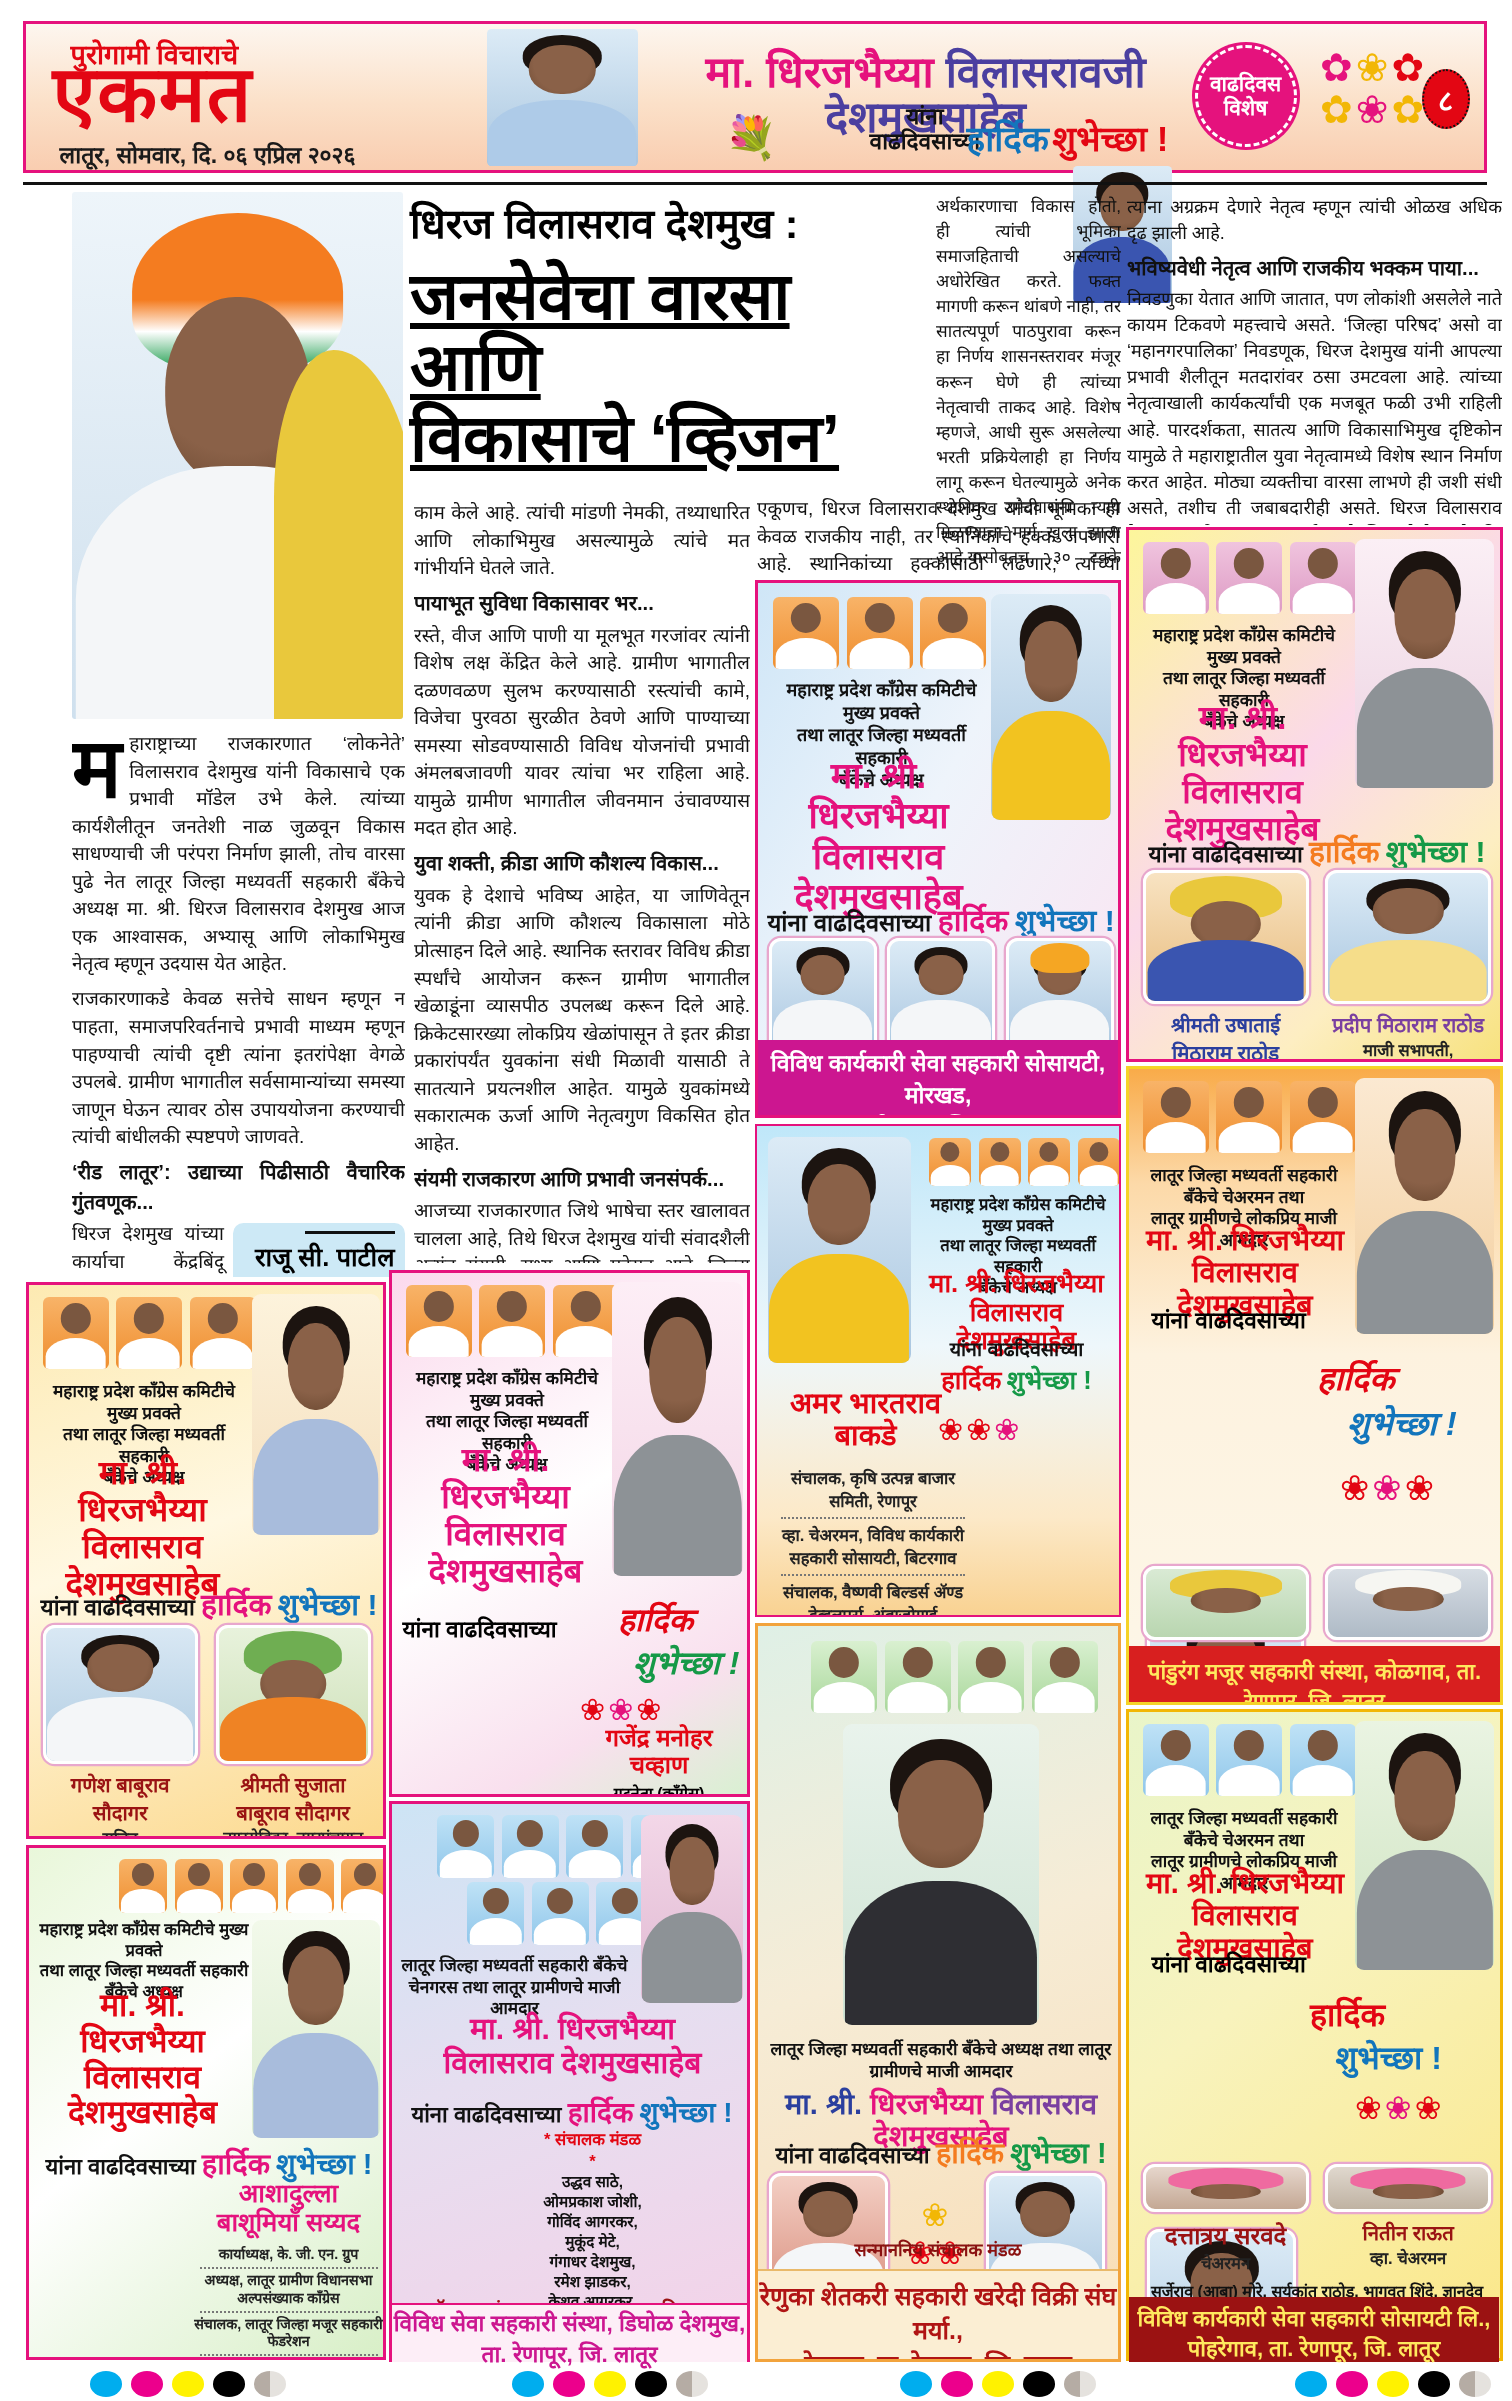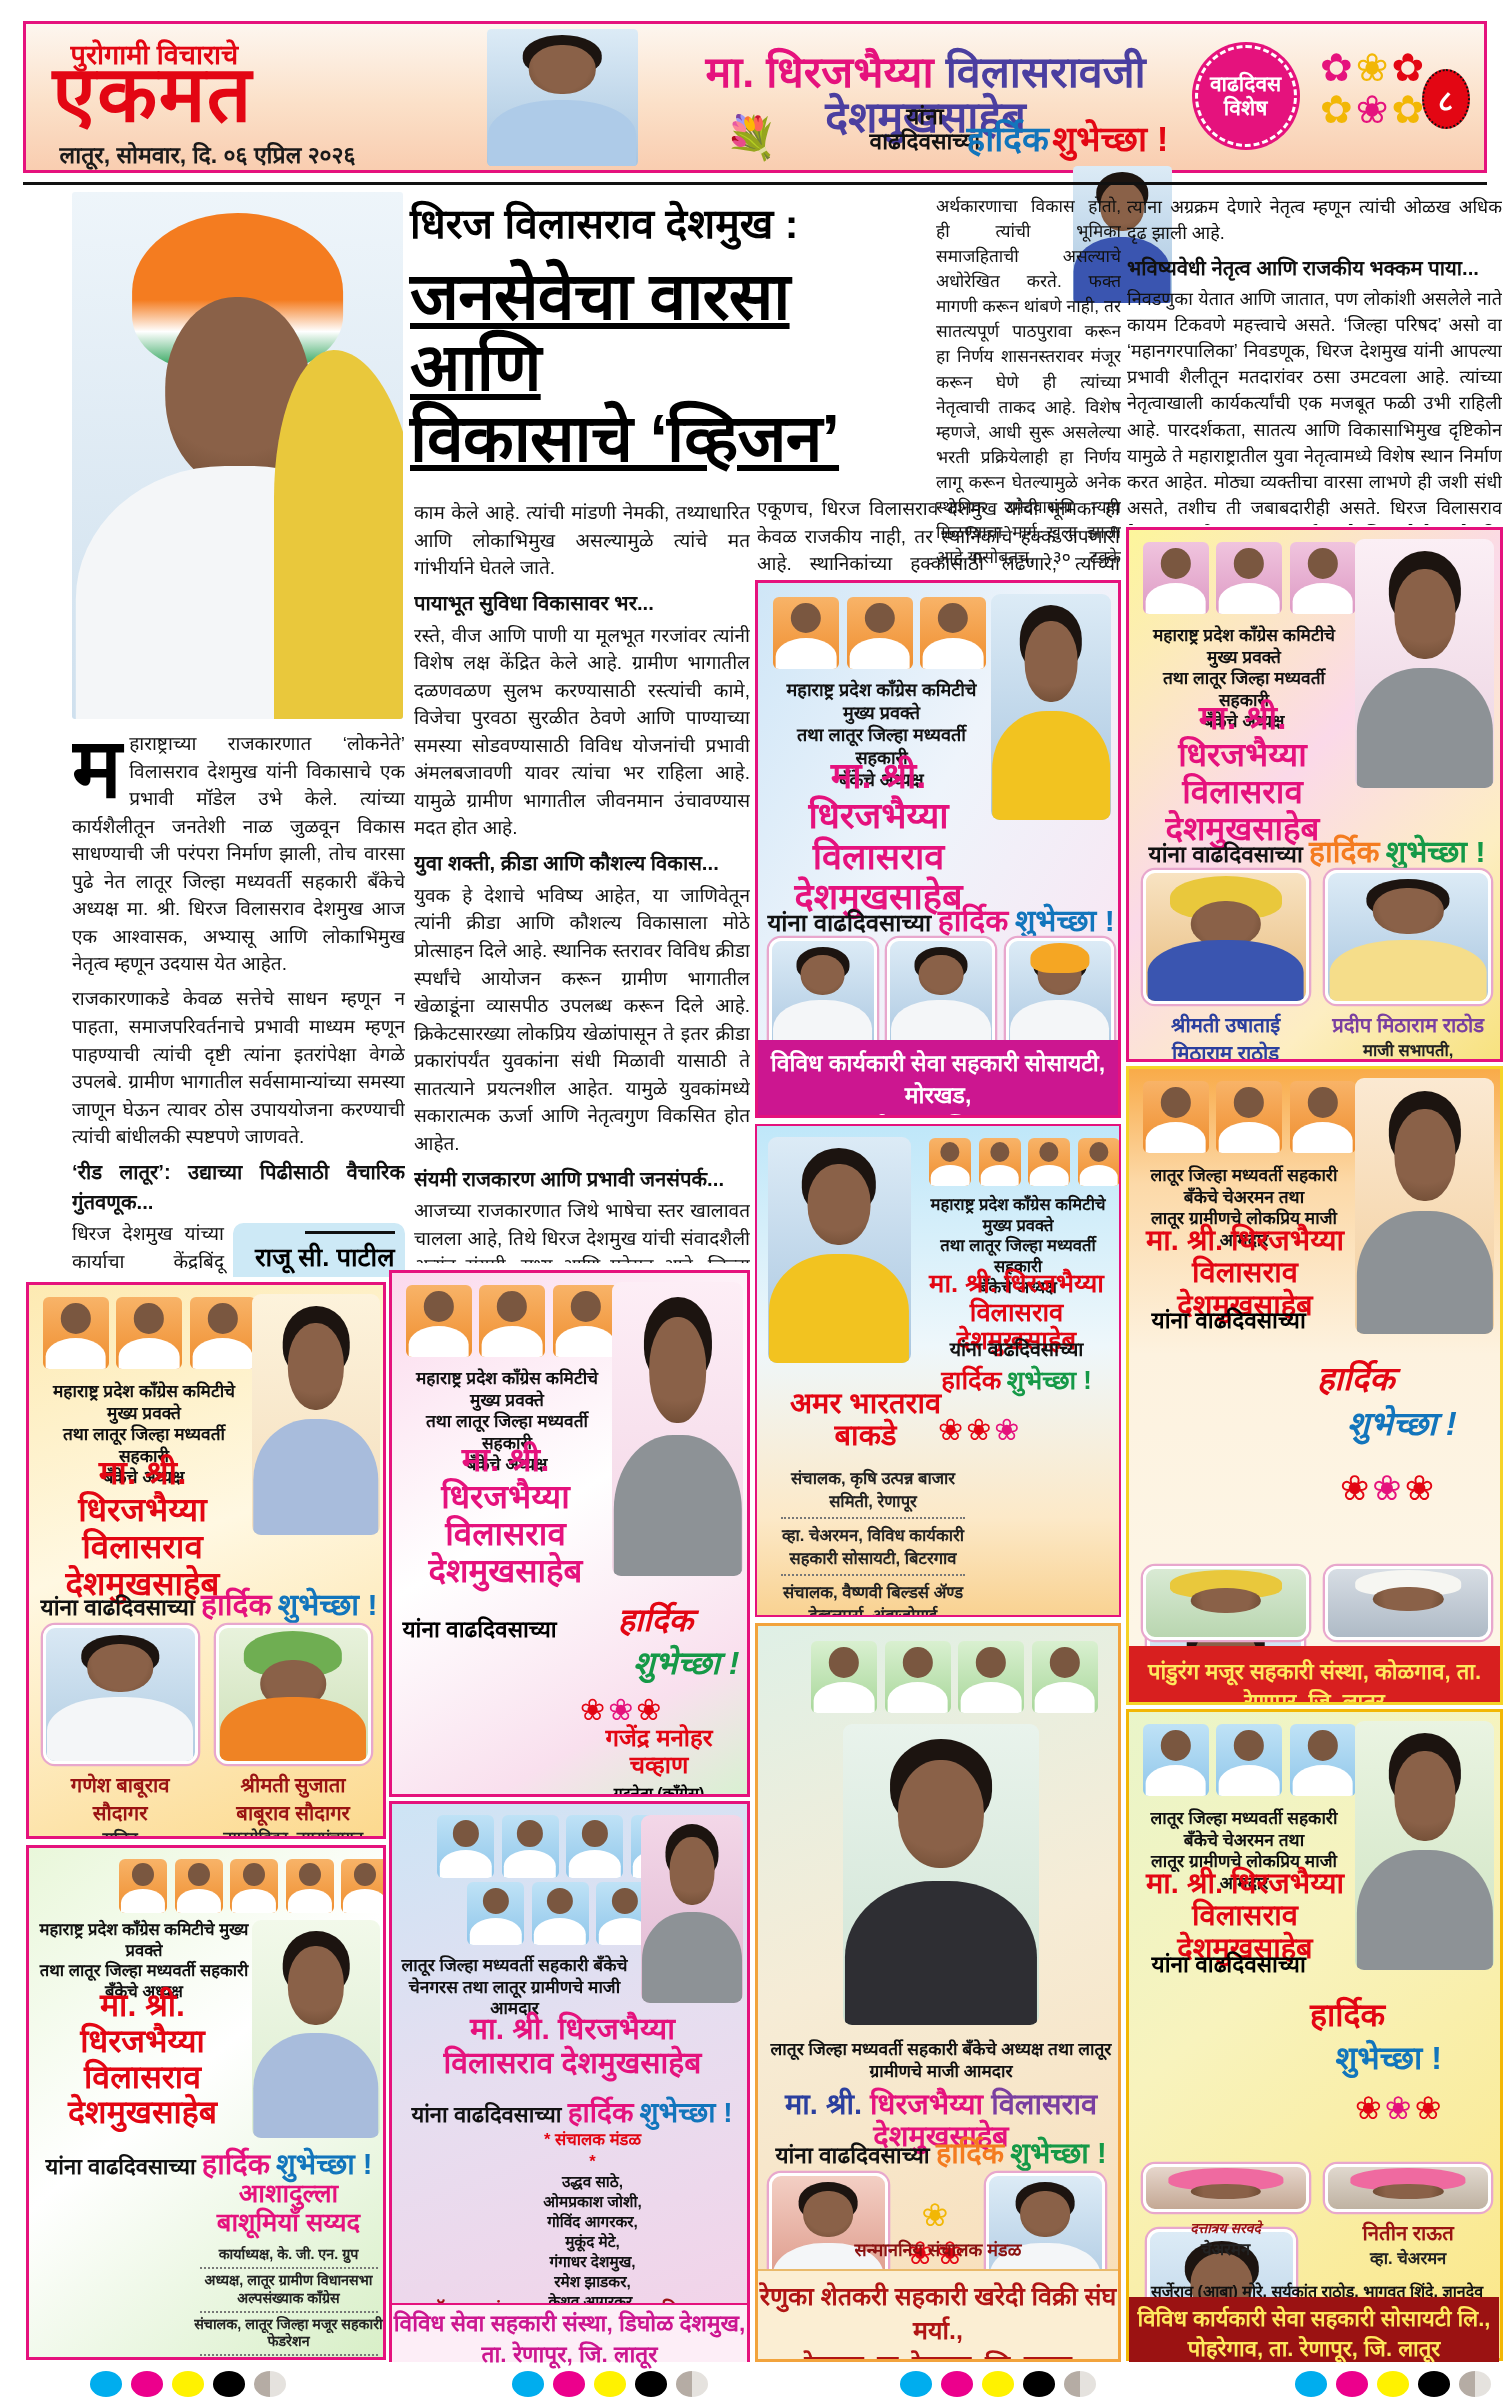--- a/index.html
+++ b/index.html
@@ -476,21 +476,21 @@
       <span class="c-red">हार्दिक</span><br>
       <span class="c-blue" style="margin-left:25.6px;">शुभेच्छा !</span>
     </div>
     <div class="abs flowers" style="left:226px;top:377px;font-size:32px;"><span class="f1">❀</span><span class="f2">❀</span><span class="f1">❀</span></div>
     <div class="abs" style="left:13.6px;top:452px;width:349px;display:flex;gap:16.6px;">
       <div class="member" style="width:166px;">
         <div class="ph mp" style="height:42px;background:linear-gradient(180deg,#e6d6cc,#c4a894);">
             <i class="tb" style="background:#ef6aa0;width:72%;height:52%;"></i>
             <i class="hd" style="top:40%;"></i>
           </div>
-        <div class="mname c-dred" style="font-size:14px;font-style:italic;">दत्तात्रय सरवदे</div>
+        <div class="mname c-dred" style="font-size:24px;">दत्तात्रय सरवदे</div>
         <div class="mrole" style="font-size:16.6px;">चेअरमन</div>
       </div>
       <div class="member" style="width:166px;">
         <div class="ph mp" style="height:42px;background:linear-gradient(180deg,#e0d8ce,#bfb2a2);">
             <i class="tb" style="background:#ef6aa0;width:72%;height:52%;"></i>
             <i class="hd" style="top:40%;"></i>
           </div>
         <div class="mname c-dred" style="font-size:20.3px;">नितीन राऊत</div>
         <div class="mrole" style="font-size:16.6px;">व्हा. चेअरमन</div>
       </div>

